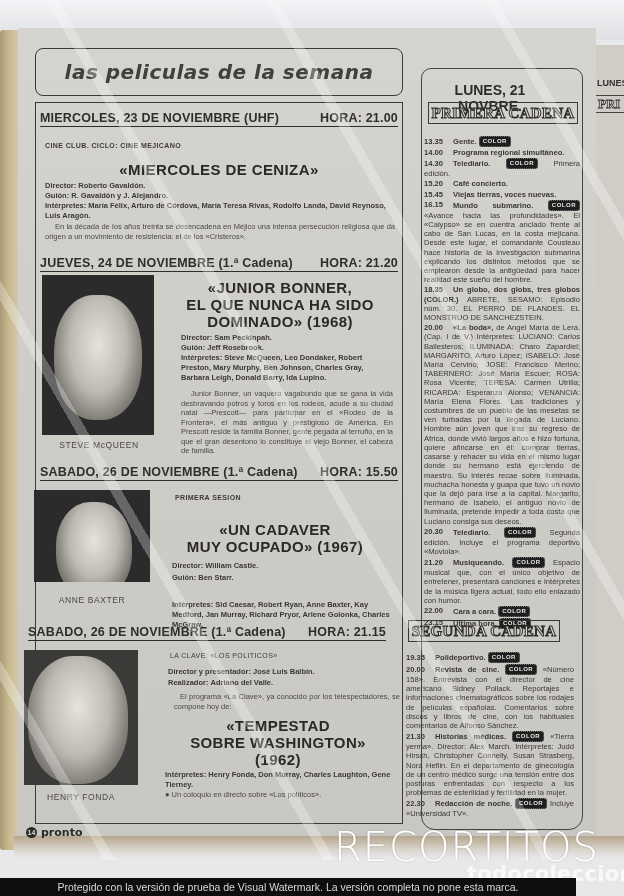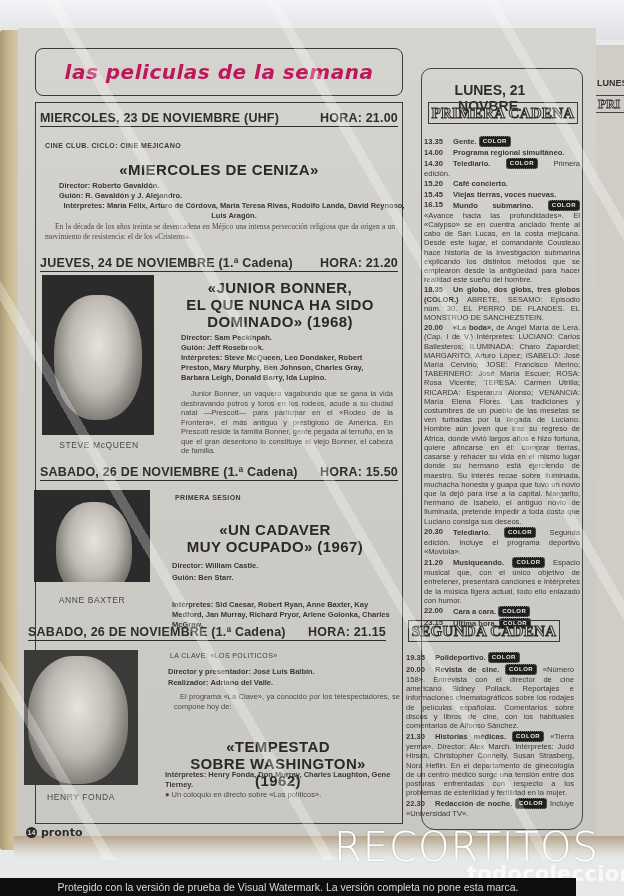--- a/index.html
+++ b/index.html
@@ -8,21 +8,21 @@
 
   .bg-top { position: absolute; left: 0; top: 0; width: 624px; height: 40px; background: linear-gradient(#f2f3f5, #dfe1e4); }
   .spine { position: absolute; left: 0; top: 30px; width: 22px; height: 820px; background: linear-gradient(90deg, #a89a74, #c8b98e 40%, #d7cfb7); border-radius: 3px 0 0 3px; }
   .page { position: absolute; left: 18px; top: 28px; width: 578px; height: 822px; background: #cfcdc8; border-radius: 2px;
           background-image: linear-gradient(180deg, #d6d4cf 0%, #cfcdc8 40%, #c9c7c2 100%); }
   .page-edge { position: absolute; left: 14px; top: 836px; width: 610px; height: 22px; background: linear-gradient(#b7a68d, #d8d3ca 60%, #e7e8ea); }
   .right-page { position: absolute; left: 590px; top: 45px; width: 40px; height: 800px; background: #d0cdc7; border-left: 3px solid #9c8c70; }
 
   
   .title-box { position: absolute; left: 35px; top: 48px; width: 368px; height: 48px; border: 1.5px solid #3b3936; border-radius: 8px; display: flex; align-items: center; justify-content: center; }
-  .title-box span { font-family: "DejaVu Sans", sans-serif; font-weight: 900; font-size: 20px; letter-spacing: 0.5px; color: #be185d; font-style: italic; }
+  .title-box span { font-family: "DejaVu Sans", sans-serif; font-weight: 900; font-size: 20px; letter-spacing: 0.5px; color: #404040; font-style: italic; }
 
   .main-box { position: absolute; left: 35px; top: 102px; width: 368px; height: 722px; border: 1.5px solid #3b3936; }
 
   .day-head { position: absolute; left: 40px; width: 358px; font-size: 12.5px; font-weight: bold; border-bottom: 1.5px solid #2f2d2a; padding-bottom: 1px; white-space: nowrap; color: #2f2e2c; letter-spacing: 0.2px; }
   .day-head .hora { float: right; }
 
   .small-caps { font-size: 7px; font-weight: bold; letter-spacing: 0.4px; color: #3d3b38; }
   .film-title { font-size: 15px; font-weight: bold; text-align: center; line-height: 17px; color: #2a2927; letter-spacing: 0.4px; }
   .credits { font-size: 7.5px; line-height: 10px; color: #3a3835; }
   .credits b { font-weight: bold; }
@@ -71,26 +71,26 @@
 </div>
 
 <div class="main-box"></div>
 
 <div class="day-head" style="top:111px;">
   <span>MIERCOLES, 23 DE NOVIEMBRE (UHF)</span>
   <span class="hora">HORA: 21.00</span>
 </div>
 <div class="small-caps" style="position:absolute;left:45px;top:142px;">CINE CLUB. CICLO: CINE MEJICANO</div>
 <div class="film-title" style="position:absolute;left:40px;top:161px;width:358px;">«MIERCOLES DE CENIZA»</div>
-<div class="credits" style="position:absolute;left:59px;top:181px;width:350px;">
+<div class="credits" style="position:absolute;left:45px;top:181px;width:350px;">
   <div><b>Director:</b> <b>Roberto Gavaldón.</b></div>
   <div><b>Guión:</b> <b>R. Gavaldón y J. Alejandro.</b></div>
-  <div style="text-indent:0;text-align:center;"><b>Intérpretes:</b> <b>María Félix, Arturo de Córdova, María Teresa Rivas, Rodolfo Landa, David Reynoso, Luis Aragón.</b></div>
+  <div style="text-indent:0;"><b>Intérpretes:</b> <b>María Félix, Arturo de Córdova, María Teresa Rivas, Rodolfo Landa, David Reynoso, Luis Aragón.</b></div>
 </div>
-<div class="synopsis" style="position:absolute;left:45px;top:222px;width:350px;text-indent:10px;font-family:Liberation Serif, serif;">En la década de los años treinta se desencadena en Méjico una intensa persecución religiosa que da origen a un movimiento de resistencia: el de los «Cristeros».</div>
+<div class="synopsis" style="position:absolute;left:45px;top:222px;width:350px;text-indent:10px;">En la década de los años treinta se desencadena en Méjico una intensa persecución religiosa que da origen a un movimiento de resistencia: el de los «Cristeros».</div>
 
 <div class="day-head" style="top:256px;">
   <span>JUEVES, 24 DE NOVIEMBRE (1.ª Cadena)</span>
   <span class="hora">HORA: 21.20</span>
 </div>
 <div class="photo" style="left:42px;top:275px;width:112px;height:160px;">
   <div class="face" style="left:12px;top:20px;width:88px;height:125px;"></div>
 </div>
 <div class="caption" style="left:40px;top:440px;width:118px;">STEVE McQUEEN</div>
 <div class="film-title" style="position:absolute;left:164px;top:279px;width:232px;">
@@ -131,21 +131,21 @@
 <div class="photo" style="left:24px;top:650px;width:114px;height:135px;background:#3a3a38;">
   <div class="face" style="left:4px;top:6px;width:100px;height:128px;"></div>
 </div>
 <div class="caption" style="left:24px;top:792px;width:114px;">HENRY FONDA</div>
 <div class="small-caps" style="position:absolute;left:170px;top:652px;font-weight:normal;">LA CLAVE: «LOS POLITICOS»</div>
 <div class="credits" style="position:absolute;left:168px;top:666px;width:226px;line-height:11px;">
   <div><b>Director y presentador:</b> <b>José Luis Balbín.</b></div>
   <div><b>Realizador:</b> <b>Adriano del Valle.</b></div>
 </div>
 <div class="synopsis" style="position:absolute;left:168px;top:692px;width:226px;text-indent:6px;margin-left:6px;">El programa «La Clave», ya conocido por los telespectadores, se compone hoy de:</div>
-<div class="film-title" style="position:absolute;left:160px;top:738px;width:236px;">
+<div class="film-title" style="position:absolute;left:160px;top:717px;width:236px;">
   <div>«TEMPESTAD</div>
   <div>SOBRE WASHINGTON»</div>
   <div>(1962)</div>
 </div>
 <div class="credits" style="position:absolute;left:165px;top:770px;width:228px;">
   <b>Intérpretes:</b> <b>Henry Fonda, Don Murray, Charles Laughton, Gene Tierney.</b>
 </div>
 <div class="synopsis" style="position:absolute;left:165px;top:790px;width:228px;">● Un coloquio en directo sobre «Los políticos».</div>
 
 <div class="guide-box"></div>

